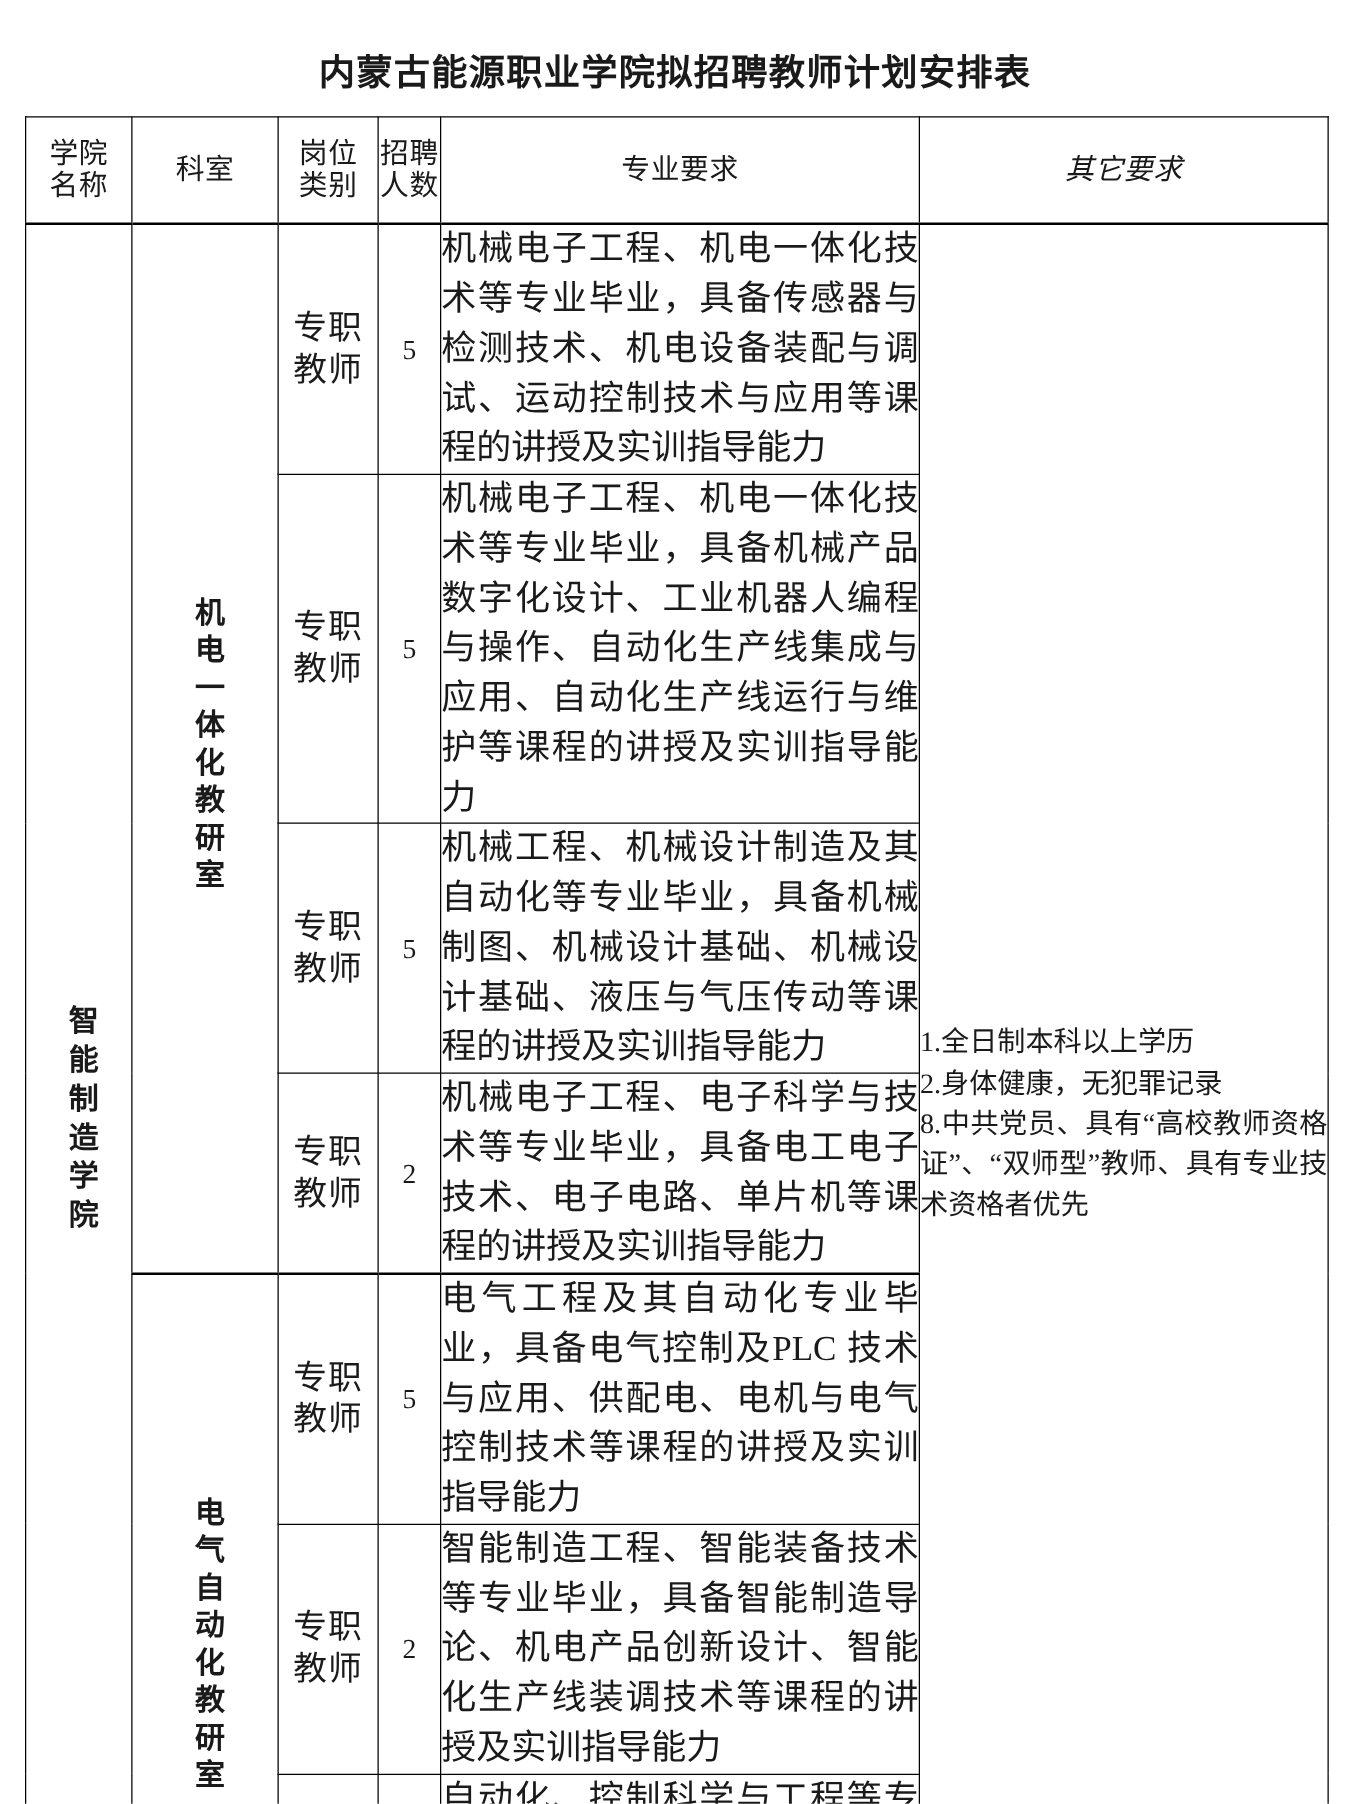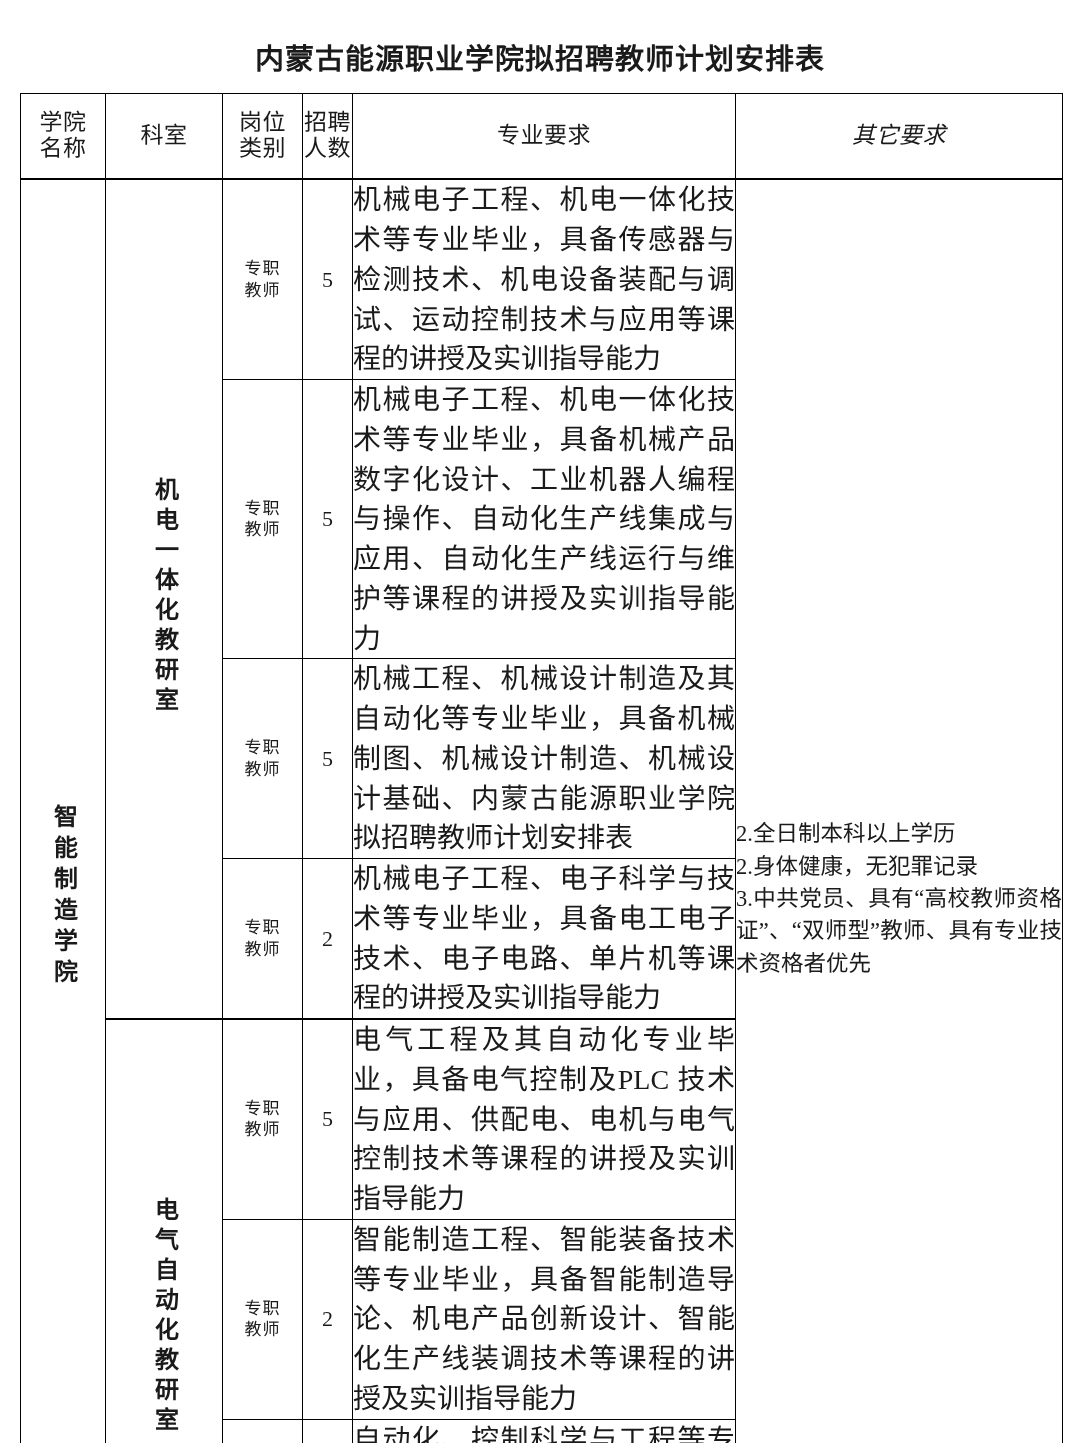--- a/index.html
+++ b/index.html
@@ -99,21 +99,21 @@
     line-height: 1.05;
   }
   .vtext-college {
     font-size: 24px;
     letter-spacing: 7px;
   }
 
   
   .post-cell {
     text-align: center;
-    font-size: 17px;
+    font-size: 27px;
     line-height: 1.25;
     letter-spacing: 1px;
     padding: 2px 4px;
   }
   .post-cell .l { display: block; }
 
   
   .count-cell {
     text-align: center;
     font-size: 22px;
@@ -189,42 +189,42 @@
           <td class="vcell" rowspan="4">
             <span class="vtext">机电一体化教研室</span>
           </td>
           <td class="post-cell">
             <span class="l">专职</span>
             <span class="l">教师</span>
           </td>
           <td class="count-cell">5</td>
           <td class="major-cell">机械电子工程、机电一体化技术等专业毕业，具备传感器与检测技术、机电设备装配与调试、运动控制技术与应用等课程的讲授及实训指导能力</td>
           <td class="other-cell" rowspan="7">
-            <span class="flow">2.全日制本科以上学历</span>
+            <span class="flow">1.全日制本科以上学历</span>
             <span class="flow">2.身体健康，无犯罪记录</span>
-            <span class="flow">3.中共党员、具有“高校教师资格证”、“双师型”教师、具有专业技术资格者优先</span>
+            <span class="flow">8.中共党员、具有“高校教师资格证”、“双师型”教师、具有专业技术资格者优先</span>
           </td>
         </tr>
 
         <tr>
           <td class="post-cell">
             <span class="l">专职</span>
             <span class="l">教师</span>
           </td>
           <td class="count-cell">5</td>
           <td class="major-cell">机械电子工程、机电一体化技术等专业毕业，具备机械产品数字化设计、工业机器人编程与操作、自动化生产线集成与应用、自动化生产线运行与维护等课程的讲授及实训指导能力</td>
         </tr>
 
         <tr>
           <td class="post-cell">
             <span class="l">专职</span>
             <span class="l">教师</span>
           </td>
           <td class="count-cell">5</td>
-          <td class="major-cell">机械工程、机械设计制造及其自动化等专业毕业，具备机械制图、机械设计制造、机械设计基础、内蒙古能源职业学院拟招聘教师计划安排表</td>
+          <td class="major-cell">机械工程、机械设计制造及其自动化等专业毕业，具备机械制图、机械设计基础、机械设计基础、液压与气压传动等课程的讲授及实训指导能力</td>
         </tr>
 
         <tr>
           <td class="post-cell">
             <span class="l">专职</span>
             <span class="l">教师</span>
           </td>
           <td class="count-cell">2</td>
           <td class="major-cell">机械电子工程、电子科学与技术等专业毕业，具备电工电子技术、电子电路、单片机等课程的讲授及实训指导能力</td>
         </tr>

